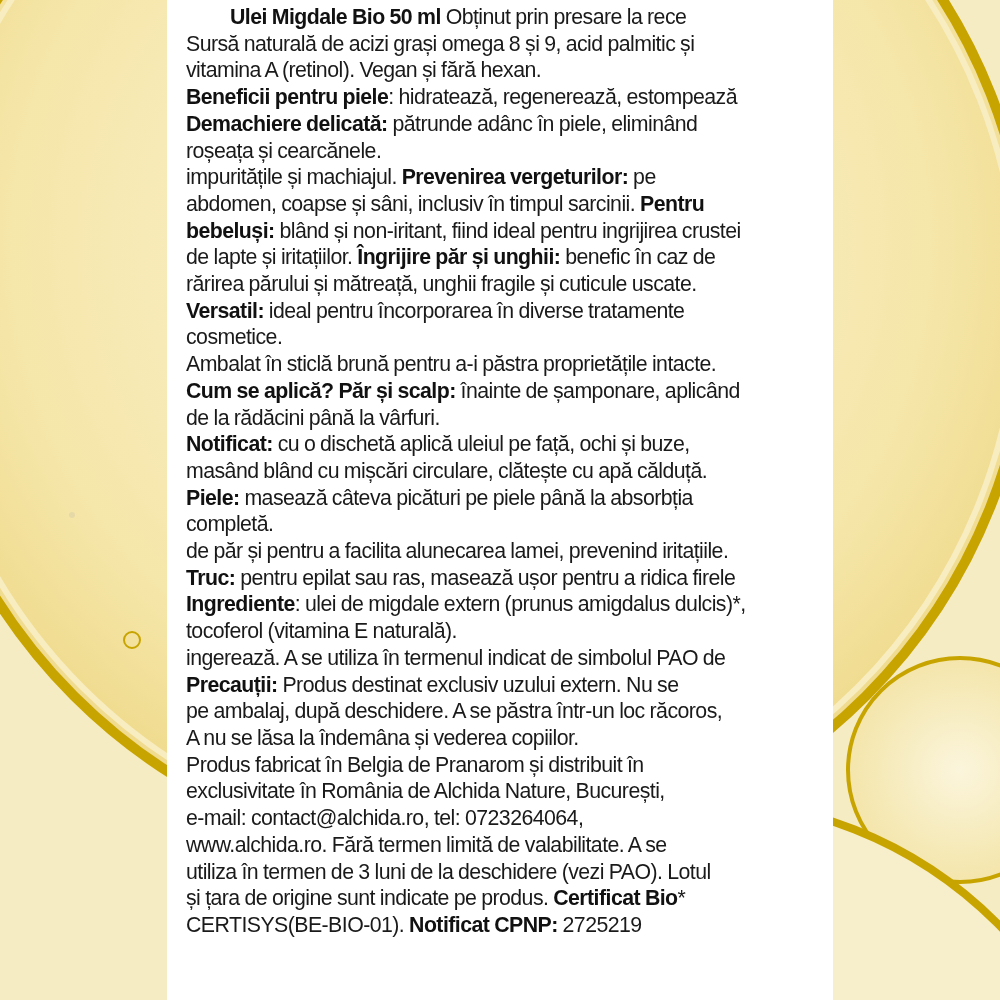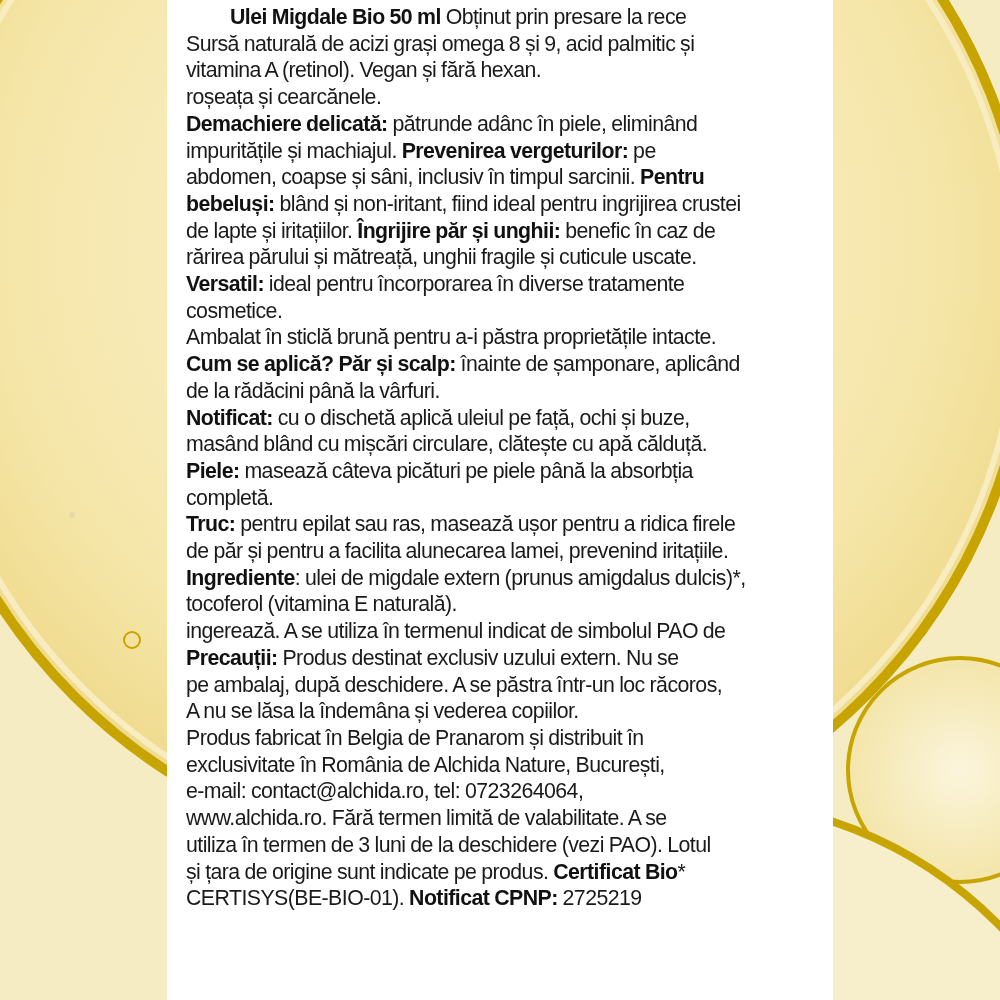--- a/index.html
+++ b/index.html
@@ -48,38 +48,39 @@
     <circle cx="72" cy="515" r="3" fill="#e6d9a8"></circle>
   </svg>
 </div>
 
 <div class="panel"></div>
 
 <div class="text" id="doc">
     <span class="line indent"><b>Ulei Migdale Bio 50 ml</b><span> Obținut prin presare la rece</span></span>
     <span class="line"><span>Sursă naturală de acizi grași omega 8 și 9,  acid palmitic și</span></span>
     <span class="line"><span>vitamina A (retinol). Vegan și fără hexan.</span></span>
+    <span class="line"><b>Beneficii pentru piele</b><span>: hidratează, regenerează, estompează</span></span>
+    <span class="line"><b>Demachiere delicată:</b><span> pătrunde adânc în piele, eliminând</span></span>
     <span class="line"><span>roșeața și cearcănele.</span></span>
-    <span class="line"><b>Demachiere delicată:</b><span> pătrunde adânc în piele, eliminând</span></span>
     <span class="line"><span>impuritățile și machiajul. </span><b>Prevenirea vergeturilor:</b><span> pe</span></span>
     <span class="line"><span>abdomen, coapse și sâni, inclusiv în timpul sarcinii. </span><b>Pentru</b></span>
     <span class="line"><b>bebeluși:</b><span> blând și non-iritant, fiind ideal pentru ingrijirea crustei</span></span>
     <span class="line"><span>de lapte și iritațiilor. </span><b>Îngrijire păr și unghii:</b><span> benefic în caz de</span></span>
     <span class="line"><span>rărirea părului și mătreață, unghii fragile și cuticule uscate.</span></span>
     <span class="line"><b>Versatil:</b><span> ideal pentru încorporarea în diverse tratamente</span></span>
     <span class="line"><span>cosmetice.</span></span>
     <span class="line"><span>Ambalat în sticlă brună pentru a-i păstra proprietățile intacte.</span></span>
     <span class="line"><b>Cum se aplică? Păr și scalp:</b><span> înainte de șamponare, aplicând</span></span>
     <span class="line"><span>de la rădăcini până la vârfuri.</span></span>
     <span class="line"><b>Notificat:</b><span> cu o dischetă aplică uleiul pe față, ochi și buze,</span></span>
     <span class="line"><span>masând blând cu mișcări circulare, clătește cu apă călduță.</span></span>
     <span class="line"><b>Piele:</b><span> masează câteva picături pe piele până la absorbția</span></span>
     <span class="line"><span>completă.</span></span>
+    <span class="line"><span>de păr și pentru a facilita alunecarea lamei, prevenind iritațiile.</span></span>
     <span class="line"><b>Truc:</b><span> pentru epilat sau ras, masează ușor pentru a ridica firele</span></span>
-    <span class="line"><span>de păr și pentru a facilita alunecarea lamei, prevenind iritațiile.</span></span>
     <span class="line"><b>Ingrediente</b><span>: ulei de migdale extern (prunus amigdalus dulcis)*,</span></span>
     <span class="line"><span>tocoferol (vitamina E naturală).</span></span>
     <span class="line"><span>ingerează. A se utiliza în termenul indicat de simbolul PAO de</span></span>
     <span class="line"><b>Precauții:</b><span> Produs destinat exclusiv uzului extern. Nu se</span></span>
     <span class="line"><span>pe ambalaj, după deschidere. A se păstra într-un loc răcoros,</span></span>
     <span class="line"><span>A nu se lăsa la îndemâna și vederea copiilor.</span></span>
     <span class="line"><span>Produs fabricat în Belgia de Pranarom și distribuit în</span></span>
     <span class="line"><span>exclusivitate în România de Alchida Nature, București,</span></span>
     <span class="line"><span>e-mail: contact@alchida.ro, tel: 0723264064,</span></span>
     <span class="line"><span>www.alchida.ro. Fără termen limită de valabilitate. A se</span></span>

